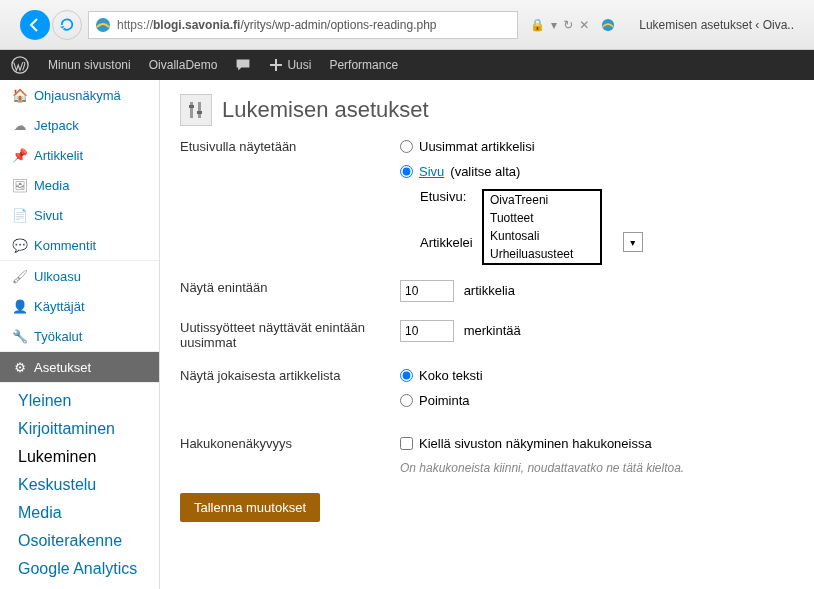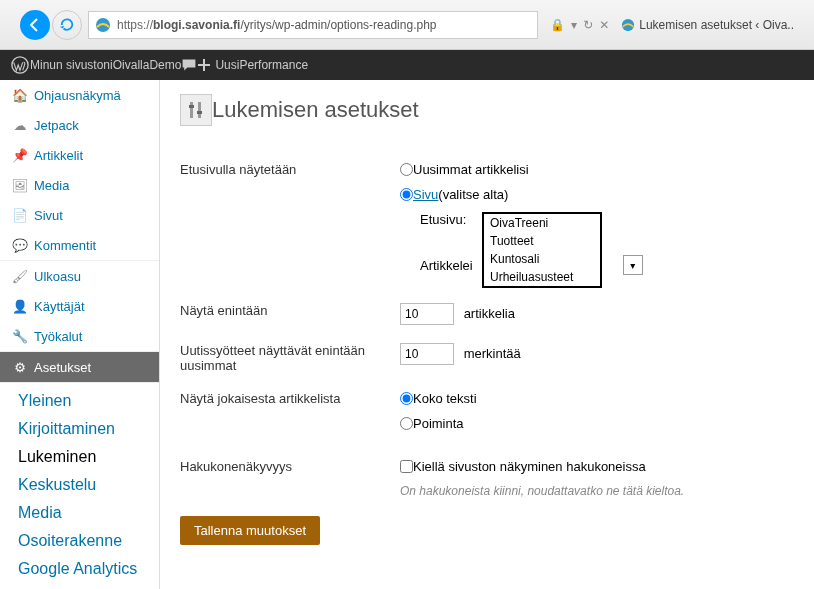--- a/index.html
+++ b/index.html
@@ -7,47 +7,47 @@
 
 .browser-bar { height: 50px; background: linear-gradient(#f5f5f5, #e8e8e8); display: flex; align-items: center; padding: 0 20px; border-bottom: 1px solid #ccc; }
 .nav-buttons { display: flex; gap: 2px; }
 .nav-btn { width: 30px; height: 30px; border-radius: 50%; display: flex; align-items: center; justify-content: center; color: #fff; cursor: pointer; }
 .nav-btn.back { background: #0099ff; }
 .nav-btn.refresh { background: transparent; border: 1px solid #ccc; color: #0099ff; }
 .url-bar { flex: 1; margin: 0 6px; height: 28px; border: 1px solid #ccc; background: #fff; display: flex; align-items: center; padding: 0 6px; font-size: 12px; color: #555; }
 .url-bar .https { color: #666; }
 .url-bar .domain { font-weight: bold; }
 .browser-icons { display: flex; gap: 6px; color: #888; font-size: 12px; padding: 0 6px; }
-.tab-area { display: flex; align-items: flex-end; margin-left: 6px; font-size: 12px; color: #444; }
-
-.wp-admin-bar { height: 30px; background: #2a2a2a; display: flex; align-items: center; padding: 0 10px; color: #ccc; font-size: 12px; }
+.tab-area { display: flex; align-items: flex-end; margin-left: 6px; font-size: 12px; color: #444; gap: 20px; }
+
+.wp-admin-bar { height: 30px; background: #2a2a2a; display: flex; align-items: center; padding: 0 10px; gap: 18px; color: #ccc; font-size: 12px; }
 .wp-admin-bar .wp-logo { width: 20px; height: 20px; display: flex; align-items: center; justify-content: center; }
 .wp-admin-bar .item { display: flex; align-items: center; gap: 4px; cursor: pointer; }
 
 .app { display: flex; height: calc(589px - 80px); }
 
 .sidebar { width: 160px; background: #fff; border-right: 1px solid #ddd; overflow: hidden; }
 .side-main { border-bottom: 1px solid #eee; }
 .side-item { padding: 7px 12px; color: #0073aa; cursor: pointer; display: flex; align-items: center; gap: 6px; font-size: 13px; }
 .side-item.active { background: #6a6a6a; color: #fff; position: relative; }
 .side-item.active::after { content: ''; position: absolute; right: -10px; top: 50%; transform: translateY(-50%); width: 0; height: 0; border-top: 10px solid transparent; border-bottom: 10px solid transparent; border-left: 10px solid #6a6a6a; }
 .side-icon { width: 16px; height: 16px; display: flex; align-items: center; justify-content: center; color: #888; }
 .side-item.active .side-icon { color: #fff; }
 .side-subs { padding: 4px 0; }
 .side-sub { padding: 5px 18px; color: #0073aa; cursor: pointer; font-size: 16px; }
 .side-sub.current { color: #000; font-weight: normal; }
 
 .content { flex: 1; padding: 14px 20px; overflow: visible; }
-.page-title { display: flex; align-items: center; font-size: 22px; font-weight: normal; color: #555; margin-bottom: 36px; }
+.page-title { display: flex; align-items: center; gap: 10px; font-size: 22px; font-weight: normal; color: #555; margin-bottom: 13px; }
 .page-title-icon { width: 32px; height: 32px; background: #eee; border: 1px solid #ccc; display: flex; align-items: center; justify-content: center; }
 
 .form-row { display: flex; margin-bottom: 18px; align-items: flex-start; }
 .form-label { width: 220px; color: #333; }
 .form-field { flex: 1; position: relative; }
-.radio-line, .check-line { display: flex; align-items: center; gap: 0; margin-bottom: 10px; }
+.radio-line, .check-line { display: flex; align-items: center; gap: 6px; margin-bottom: 10px; }
 .subfield-line { display: flex; align-items: center; gap: 6px; margin-left: 20px; margin-bottom: 10px; }
 input[type=radio], input[type=checkbox] { margin: 0; }
 input[type=text] { width: 54px; height: 22px; border: 1px solid #bbb; padding: 0 4px; font-size: 12px; }
 .link { color: #0073aa; text-decoration: underline; }
 .dropdown-frame { border: 2px solid #000; background: #fff; position: absolute; top: 0; left: 62px; width: 120px; z-index: 10; }
 .dropdown-frame .opt { padding: 2px 6px; font-size: 12px; cursor: pointer; }
 .dropdown-frame .opt.selected { background: #3399ff; color: #fff; }
 .select-arrow { width: 20px; height: 20px; border: 1px solid #999; display: inline-flex; align-items: center; justify-content: center; margin-left: 144px; font-size: 10px; }
 .hint { color: #888; font-style: italic; font-size: 12px; }
 .save-btn { background: #a16207; color: #fff; border: none; padding: 7px 14px; font-size: 13px; cursor: pointer; border-radius: 2px; }

